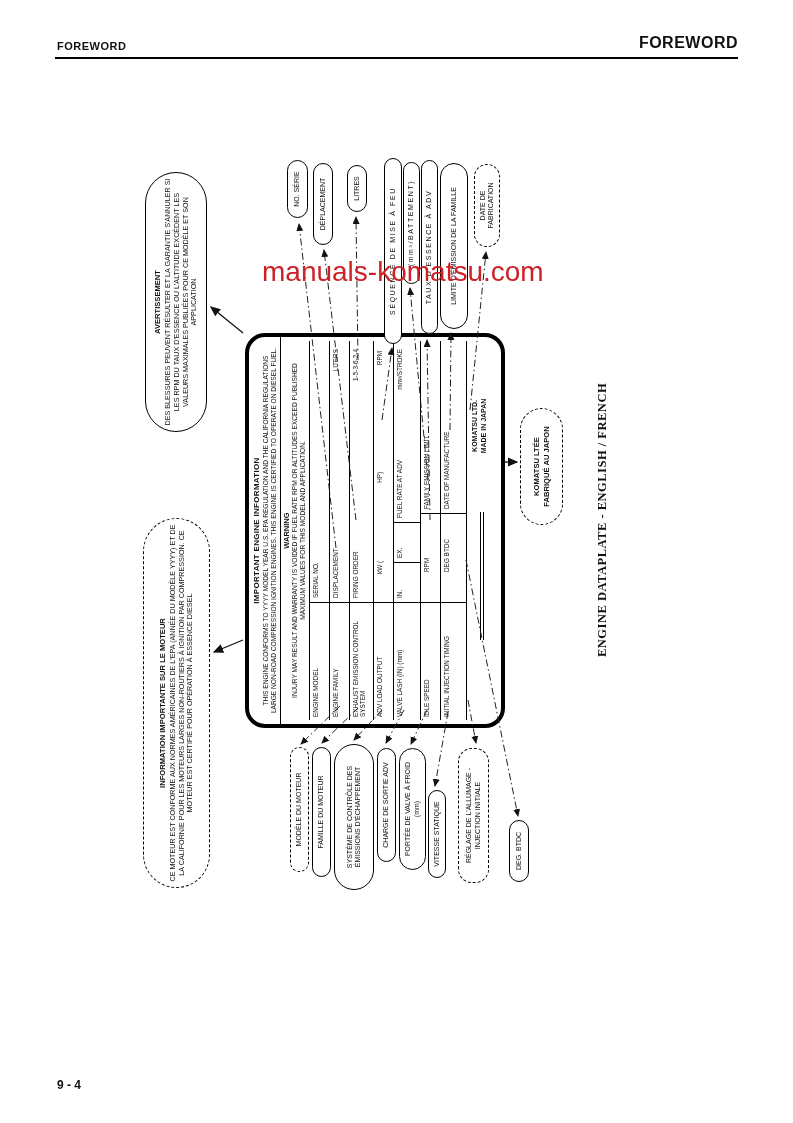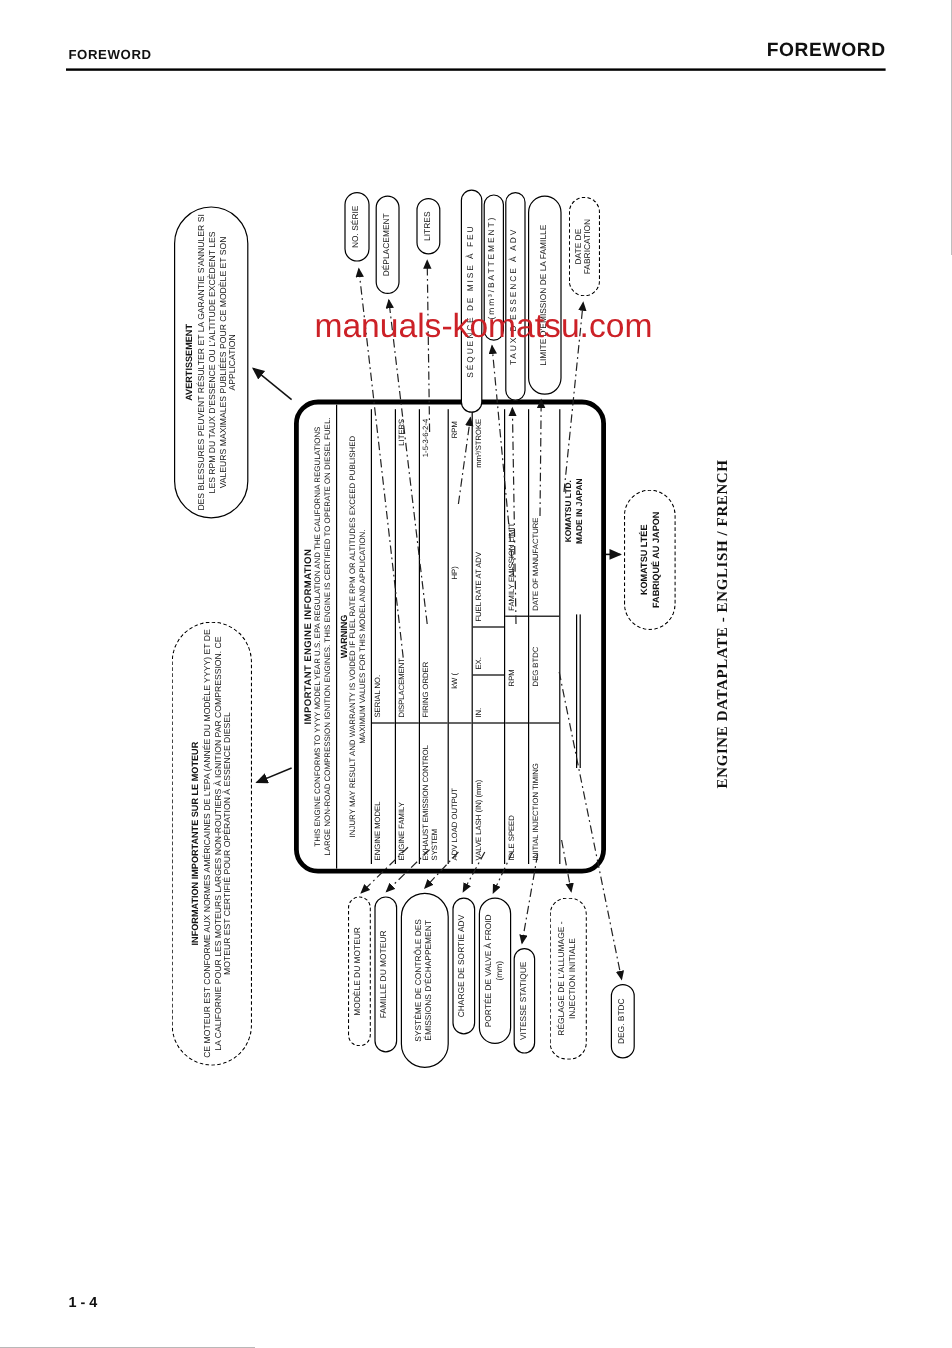--- a/index.html
+++ b/index.html
@@ -239,14 +239,14 @@
     </g>
     <g stroke="#111" stroke-width="1.3" fill="none" marker-end="url(#ah)">
       <path d="M243 333 L211 307"></path>
       <path d="M243 640 L214 652"></path>
       <path d="M505 462 L517 462"></path>
     </g>
   </svg>
 
   <div class="watermark" style="color: rgb(204, 33, 39);">manuals-komatsu.com</div>
 
-  <div class="footer">1 - 4</div>
+  <div class="footer">9 - 4</div>
 </div>
 
 </body></html>

